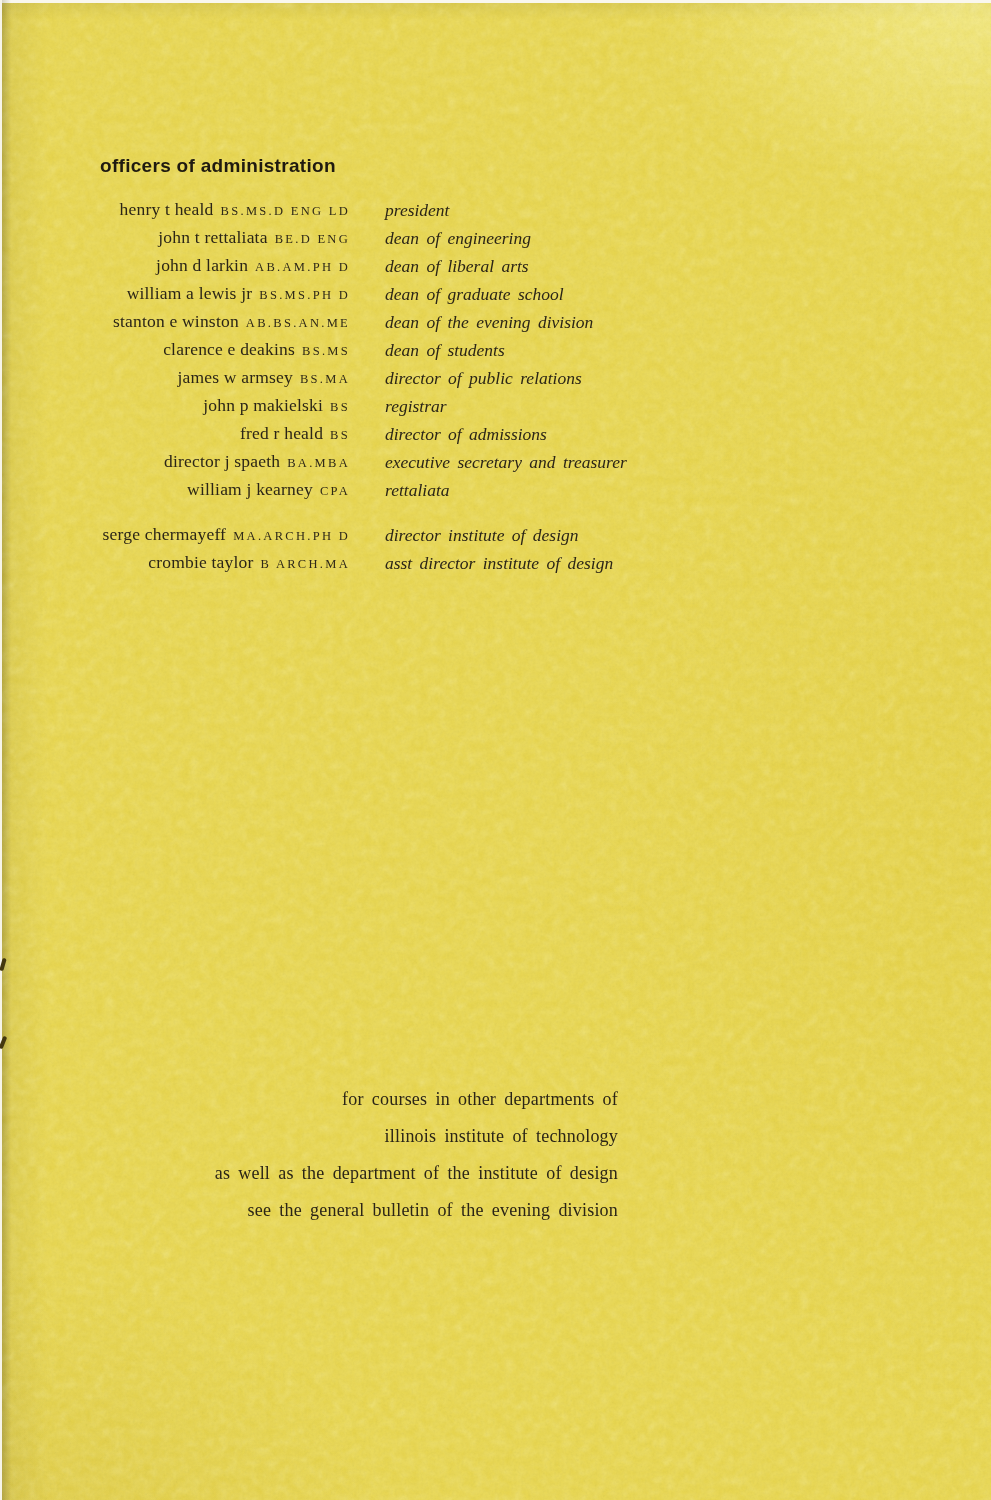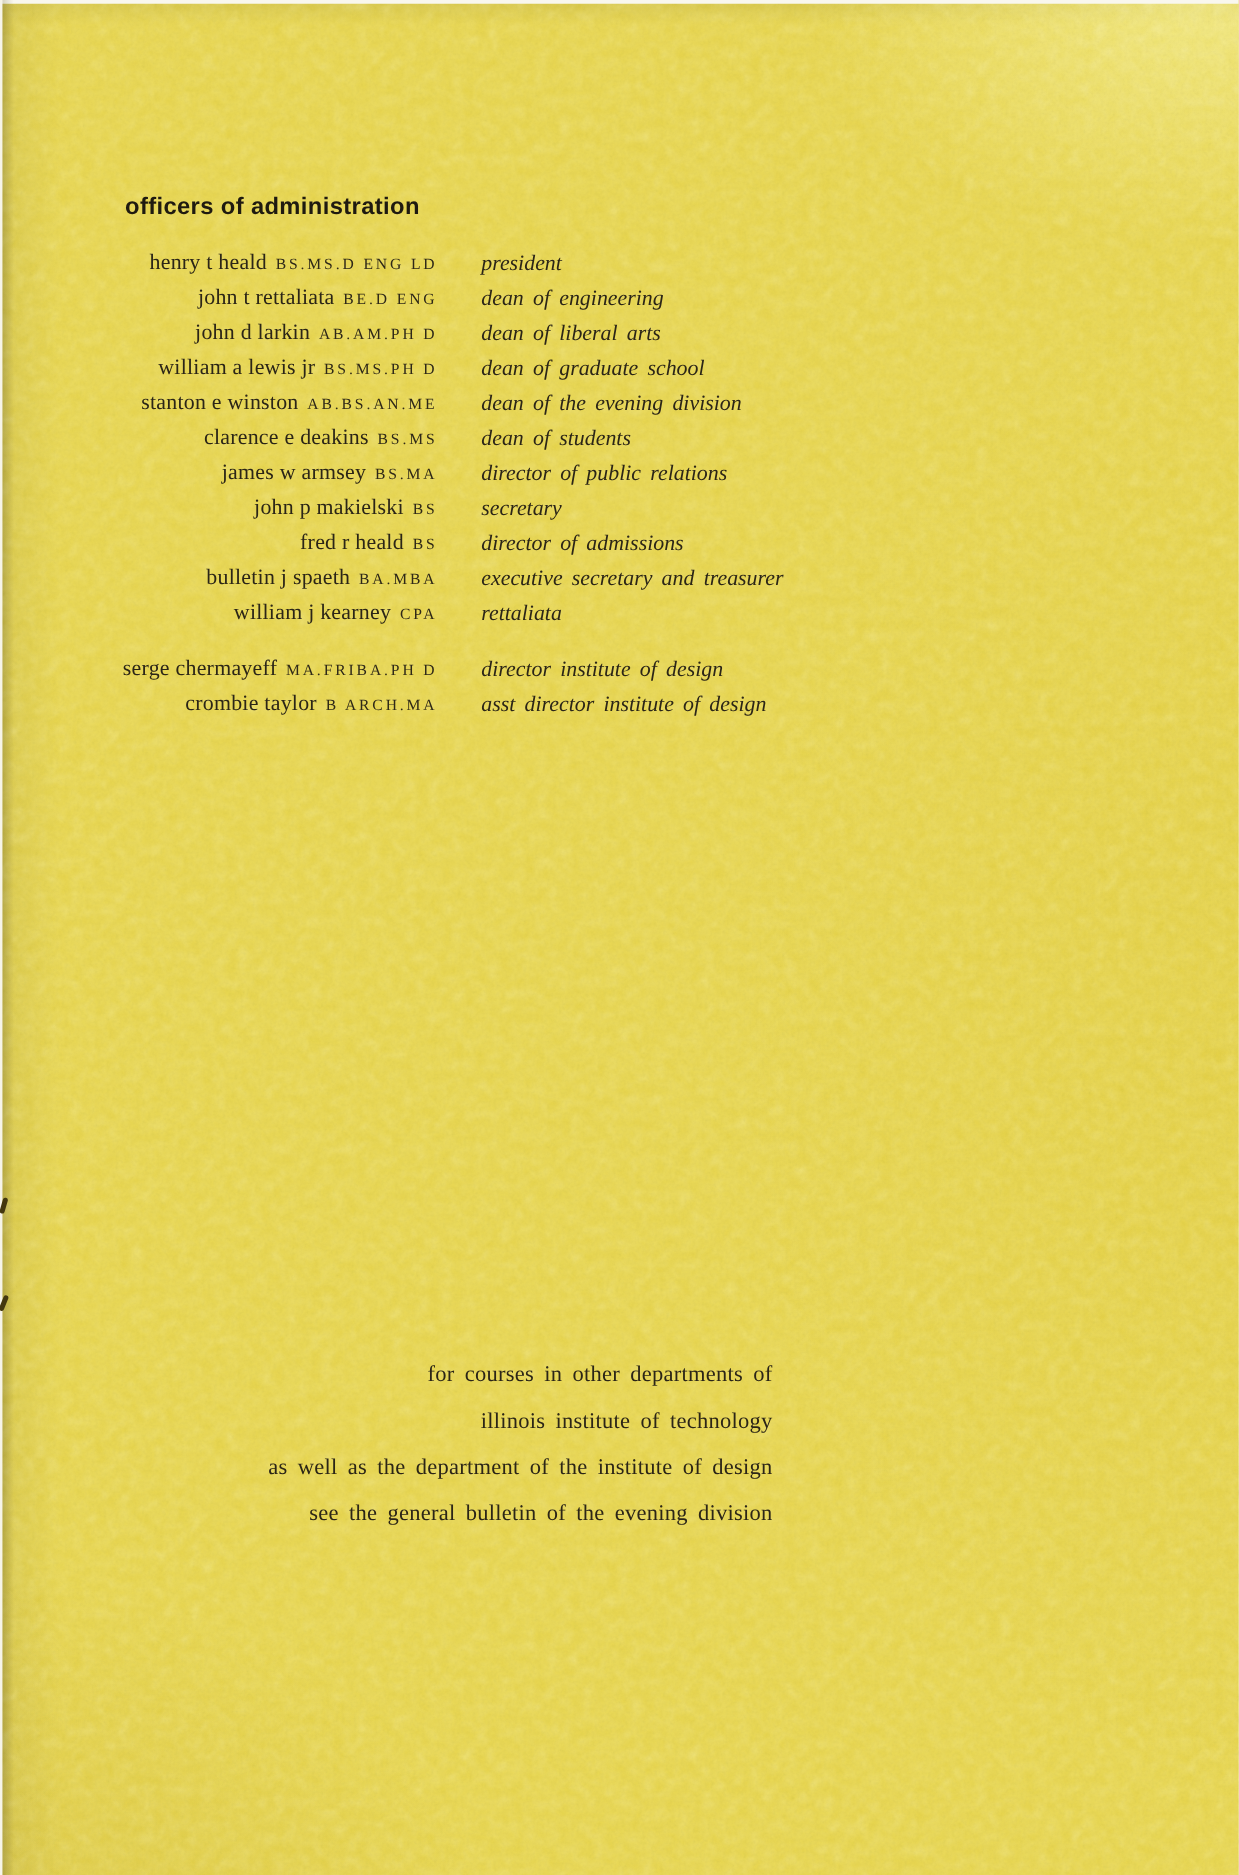--- a/index.html
+++ b/index.html
@@ -181,39 +181,39 @@
       <div class="roster-row">
         <span class="name-cell"><span class="officer-name">clarence e deakins</span><span class="officer-credentials">BS.MS</span></span>
         <span class="title-cell">dean of students</span>
       </div>
       <div class="roster-row">
         <span class="name-cell"><span class="officer-name">james w armsey</span><span class="officer-credentials">BS.MA</span></span>
         <span class="title-cell">director of public relations</span>
       </div>
       <div class="roster-row">
         <span class="name-cell"><span class="officer-name">john p makielski</span><span class="officer-credentials">BS</span></span>
-        <span class="title-cell">secretary</span>
+        <span class="title-cell">registrar</span>
       </div>
       <div class="roster-row">
         <span class="name-cell"><span class="officer-name">fred r heald</span><span class="officer-credentials">BS</span></span>
         <span class="title-cell">director of admissions</span>
       </div>
       <div class="roster-row">
-        <span class="name-cell"><span class="officer-name">bulletin j spaeth</span><span class="officer-credentials">BA.MBA</span></span>
+        <span class="name-cell"><span class="officer-name">director j spaeth</span><span class="officer-credentials">BA.MBA</span></span>
         <span class="title-cell">executive secretary and treasurer</span>
       </div>
       <div class="roster-row">
         <span class="name-cell"><span class="officer-name">william j kearney</span><span class="officer-credentials">CPA</span></span>
         <span class="title-cell">rettaliata</span>
       </div>
 
       <div class="group-gap"></div>
 
       <div class="roster-row">
-        <span class="name-cell"><span class="officer-name">serge chermayeff</span><span class="officer-credentials">MA.FRIBA.PH D</span></span>
+        <span class="name-cell"><span class="officer-name">serge chermayeff</span><span class="officer-credentials">MA.ARCH.PH D</span></span>
         <span class="title-cell">director institute of design</span>
       </div>
       <div class="roster-row">
         <span class="name-cell"><span class="officer-name">crombie taylor</span><span class="officer-credentials">B ARCH.MA</span></span>
         <span class="title-cell">asst director institute of design</span>
       </div>
 
     </div>
 
     <div class="footer-note">

